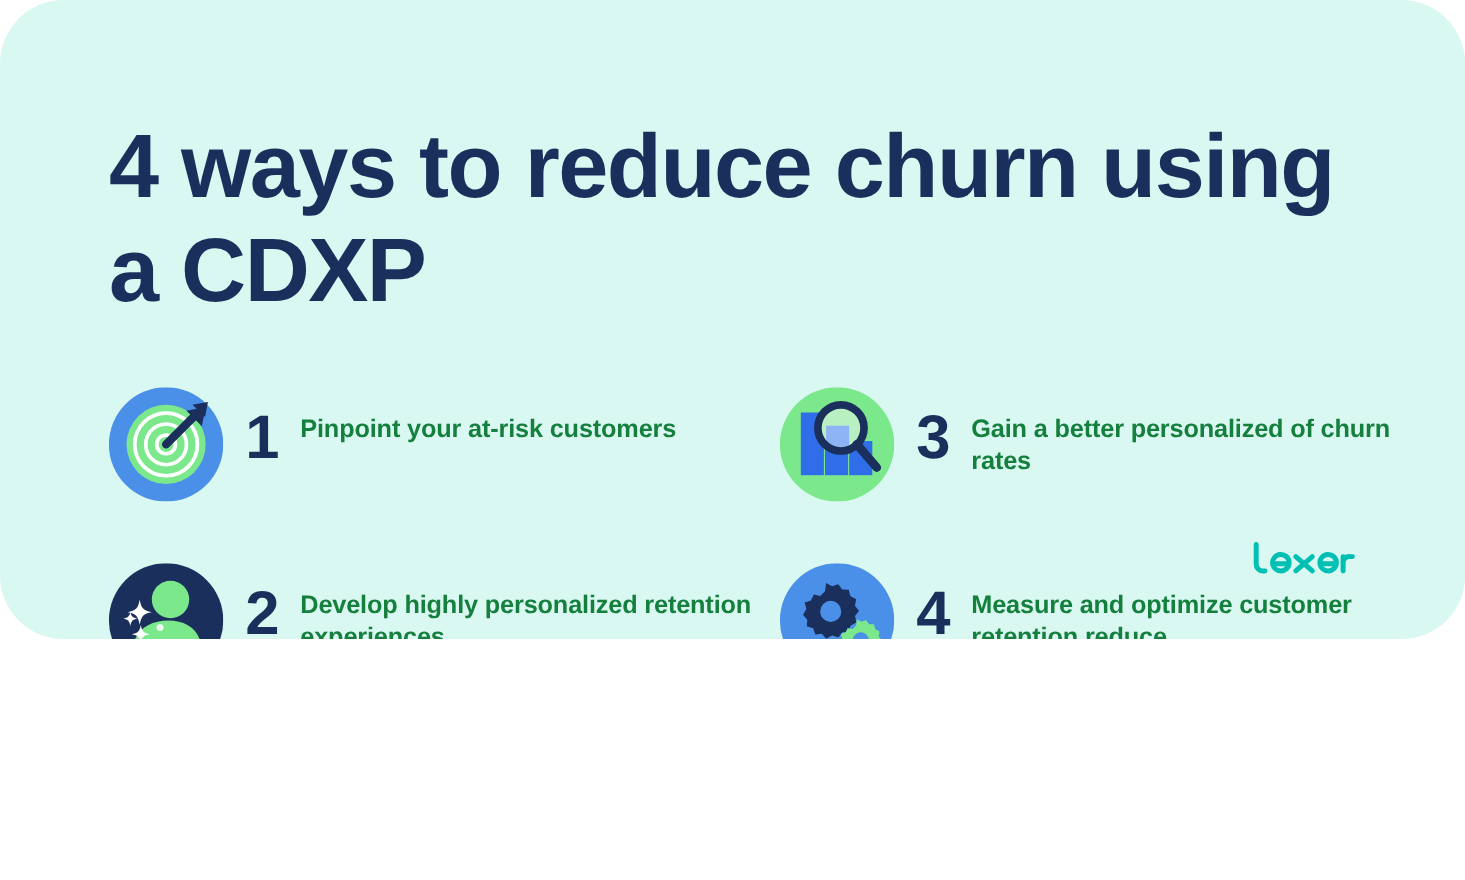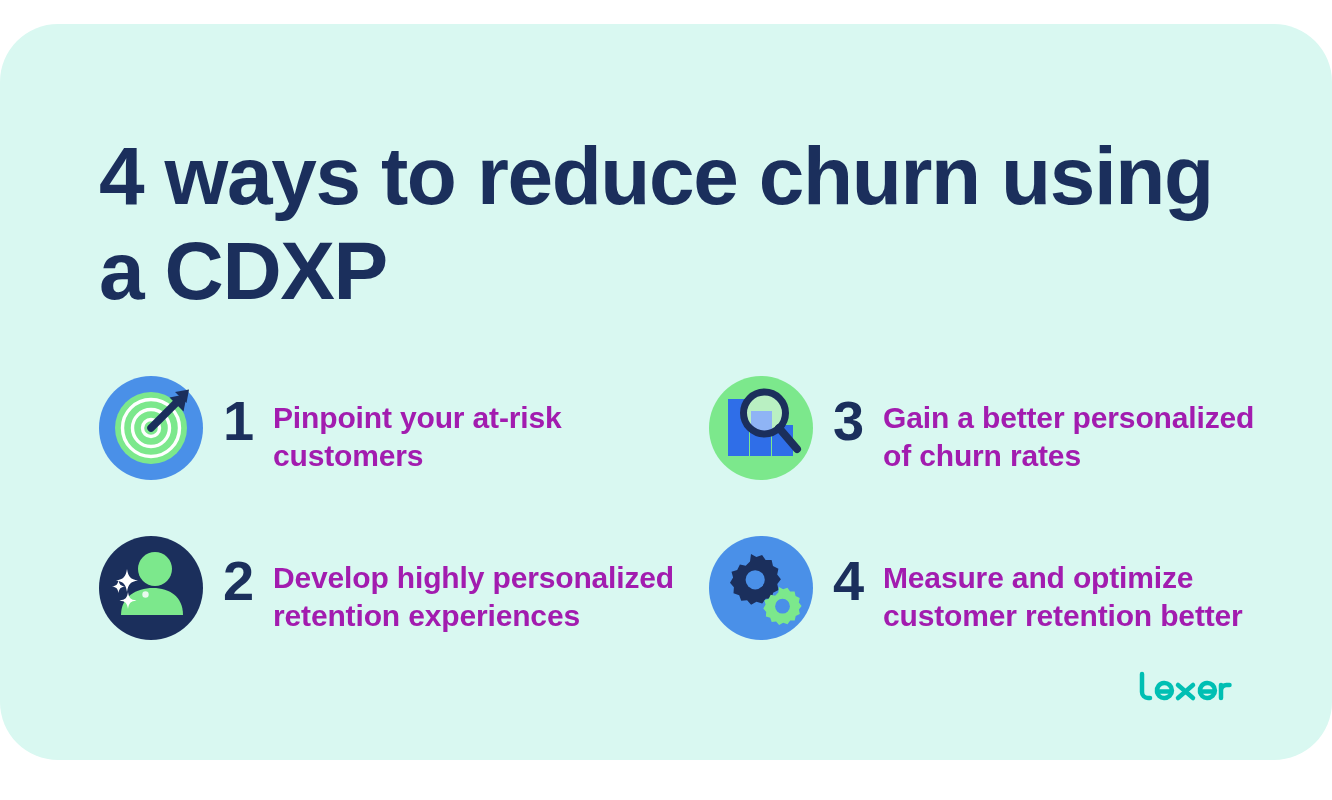--- a/index.html
+++ b/index.html
@@ -13,26 +13,25 @@
     font-family: "Liberation Sans", sans-serif;
     overflow: hidden;
   }
 
   
   .card {
     position: absolute;
     left: 0;
     top: 0;
     width: 1332px;
-    height: 736px;
+    height: 581px;
     box-sizing: border-box;
     background: #d9f8f1;
     border-radius: 58px;
     overflow: hidden;
-    margin-top: 24px;
   }
 
   
   .title {
     position: absolute;
     left: 99px;
     top: 104px;
     width: 1170px;
     font-size: 82px;
     font-weight: 700;
@@ -76,24 +75,24 @@
     font-size: 56px;
     font-weight: 700;
     line-height: 1;
     color: #1b2f5c;
     padding-top: 17px;
     letter-spacing: -1px;
   }
 
   .item-text {
     flex: 1 1 auto;
-    font-size: 30px;
+    font-size: 23px;
     font-weight: 700;
     line-height: 1.28;
-    color: #a21caf;
+    color: #15803d;
     padding-top: 23px;
     letter-spacing: -0.15px;
   }
 
   
   .logo {
     position: absolute;
     right: 88px;
     bottom: 56px;
     height: 34px;
@@ -180,21 +179,21 @@
             <path d="M70 51
                      L74.1 53.2 L78.4 51.8 L81.1 55.4 L85.6 55.5 L86.6 59.9 L90.7 62.0 L89.8 66.4
                      L92.6 70.0 L89.9 73.6 L90.8 78.0 L86.7 80.1 L85.7 84.5 L81.2 84.6 L78.5 88.2
                      L74.2 86.8 L70.1 89.0 L67.1 85.6 L62.7 86.0 L61.2 81.8 L56.9 80.4 L57.2 75.9
                      L54.3 72.5 L56.6 68.6 L55.4 64.3 L59.7 62.8 L61.7 58.8 L66.1 59.8 L69.3 56.6 Z"></path>
           </g>
           <circle cx="73.5" cy="70.2" r="7.4" fill="#4a90e8"></circle>
         </svg>
       </div>
       <div class="item-num">4</div>
-      <div class="item-text">Measure and optimize customer retention better</div>
+      <div class="item-text">Measure and optimize customer retention reduce</div>
     </div>
 
   </div>
 
   <div class="logo">
     <svg width="106" height="34" viewBox="0 0 212 68" xmlns="http://www.w3.org/2000/svg">
       <g fill="none" stroke="#00bfb3" stroke-width="9" stroke-linecap="round">
 
         <path d="M8 8 L8 44 A12 12 0 0 0 20 56 L24 56"></path>
 

